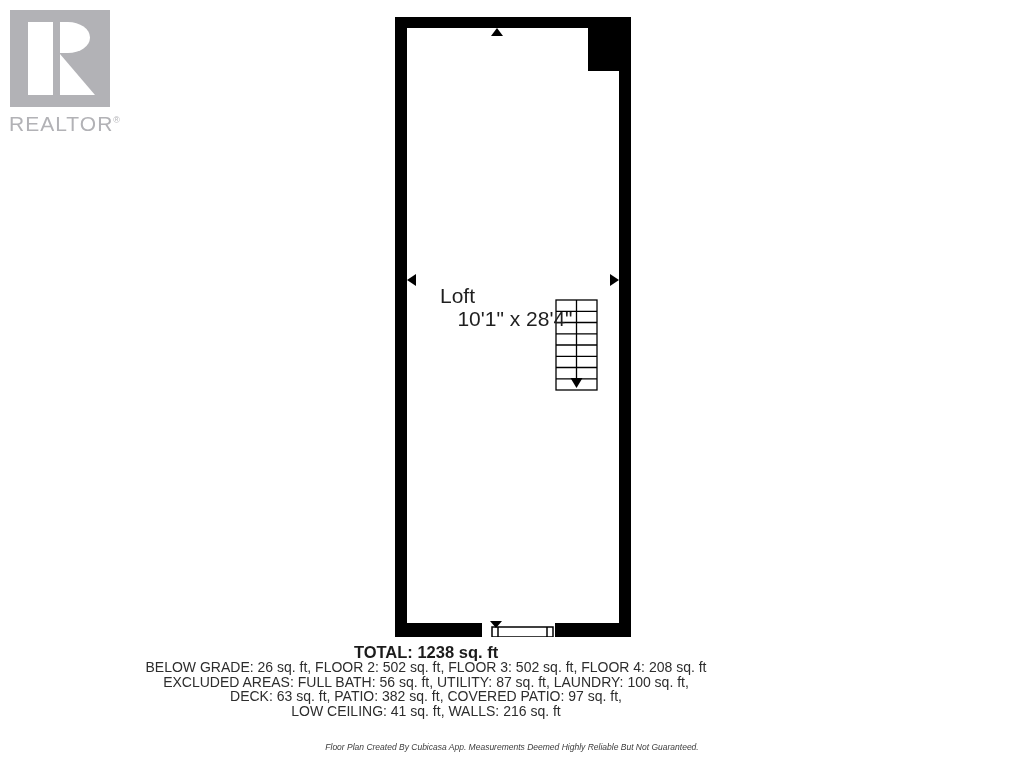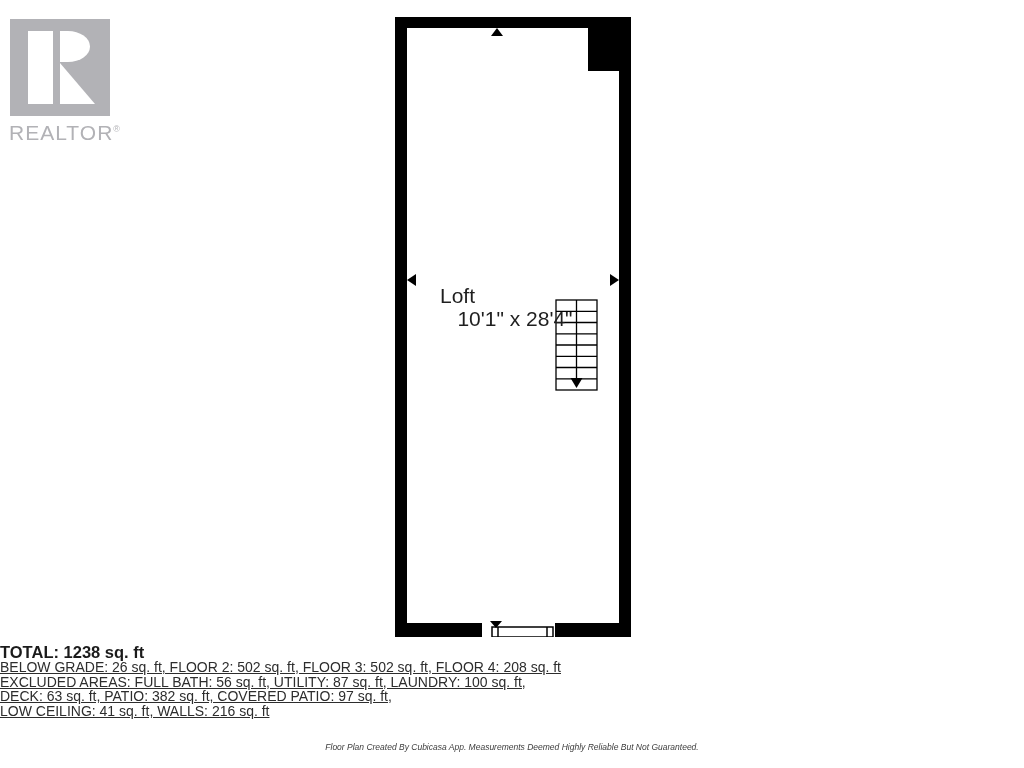--- a/index.html
+++ b/index.html
@@ -1,21 +1,21 @@
 <!DOCTYPE html>
 <html><head>
 <meta charset="utf-8">
 <style>
   html,body{margin:0;padding:0;background:#ffffff;}
   .canvas{
     position:relative;width:1024px;height:768px;background:#ffffff;
     font-family:"Liberation Sans",sans-serif;overflow:hidden;
   }
   
-  .logo{position:absolute;left:10px;top:19px;width:96px;height:124px;}
+  .logo{position:absolute;left:10px;top:10px;width:96px;height:124px;}
   .logo-square{position:absolute;left:0;top:0;width:100px;height:97px;}
   .logo-wordmark{
     position:absolute;left:-4px;top:102px;width:118px;
     font-size:21px;letter-spacing:1px;color:#b2b2b6;font-weight:400;
     text-align:center;white-space:nowrap;
   }
   .logo-wordmark sup{font-size:9px;vertical-align:super;}
   
   .plan{position:absolute;left:395px;top:17px;width:236px;height:620px;}
   .room-label{
@@ -28,25 +28,25 @@
   }
   
   .watermark{
     position:absolute;top:698px;left:0;width:1024px;height:22px;
     color:#e1e1e6;font-weight:bold;font-size:22px;letter-spacing:1px;
   }
   .wm-left{position:absolute;left:299px;top:0;}
   .wm-right{position:absolute;left:672px;top:0;}
   
   .summary{
-    position:absolute;top:644px;left:0;width:852px;text-align:left;
+    position:absolute;top:644px;left:0;width:852px;text-align:center;
     color:#2d2d2d;
   }
   .summary .total{font-size:16.5px;font-weight:bold;line-height:16px;color:#1b1b1b;}
-  .summary .area-line{font-size:14px;line-height:14.6px;text-decoration:underline;}
+  .summary .area-line{font-size:14px;line-height:14.6px;}
   .disclaimer{
     position:absolute;top:742px;left:0;width:1024px;text-align:center;
     font-size:8.5px;color:#3d3d3d;font-style:italic;
   }
 </style>
 </head>
 <body>
 
 <div class="canvas">
 

